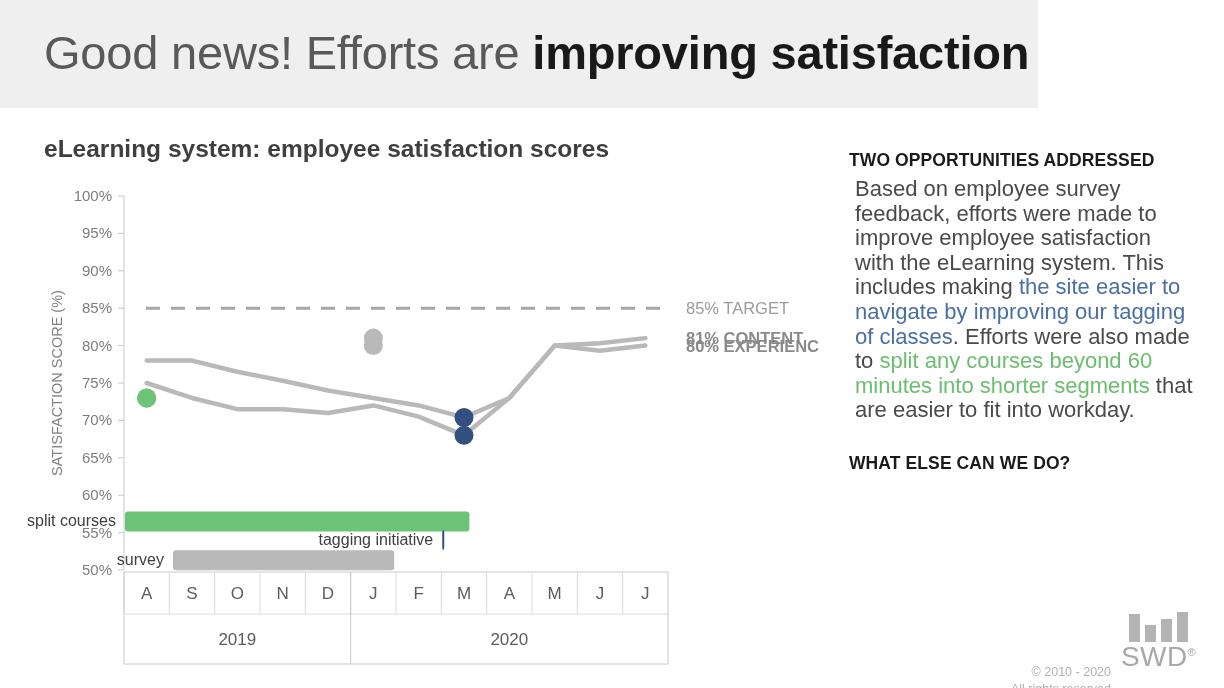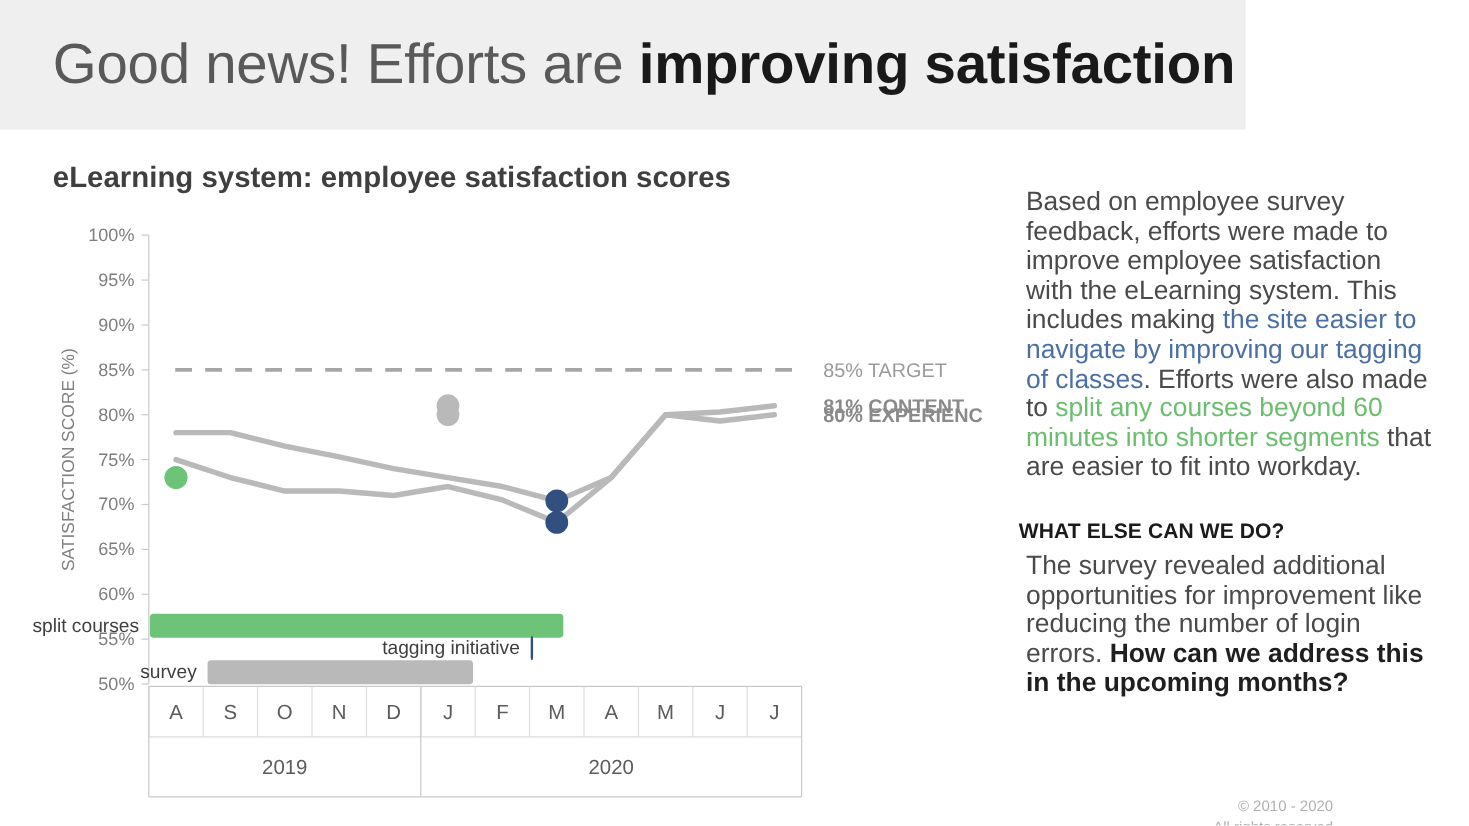--- a/index.html
+++ b/index.html
@@ -168,24 +168,33 @@
       <line x1="668" y1="464" x2="668" y2="556" stroke="#c9c9c9" stroke-width="1"></line>
       <line x1="124" y1="464" x2="124" y2="556" stroke="#c9c9c9" stroke-width="1"></line>
       <line x1="124" y1="556" x2="668" y2="556" stroke="#c9c9c9" stroke-width="1"></line>
       <text x="237.33333333333331" y="537" fill="#5c5c5c" font-size="17" font-family="&quot;Liberation Sans&quot;, sans-serif" text-anchor="middle">2019</text>
       <text x="509.33333333333337" y="537" fill="#5c5c5c" font-size="17" font-family="&quot;Liberation Sans&quot;, sans-serif" text-anchor="middle">2020</text>
       <line x1="350.6666666666667" y1="464" x2="350.6666666666667" y2="556" stroke="#c9c9c9" stroke-width="1"></line>
     </svg>
 </div>
 
 <div id="notes-panel">
+  <p class="notes-head">TWO OPPORTUNITIES ADDRESSED</p>
   <p class="notes-body"><span>Based on employee survey feedback, efforts were made to improve employee satisfaction with the eLearning system. This includes making </span><span class="ink-blue">the site easier to navigate by improving our tagging of classes</span><span>. Efforts were also made to </span><span class="ink-green">split any courses beyond 60 minutes into shorter segments</span><span> that are easier to fit into workday.</span></p>
   <div id="notes-gap"></div>
   <p class="notes-head">WHAT ELSE CAN WE DO?</p>
-  <p class="notes-body"><span>The survey revealed additional opportunities for improvement like reducing the number of login errors. </span><span class="ink-bold">How can we address this in the upcoming months?</span></p>
 </div>
 
 <div id="footer">
   <div id="copyright">
     <div>© 2010 - 2020</div>
     <div>All rights reserved</div>
   </div>
+  <div id="swd-logo">
+    <div id="swd-bars">
+        <i></i>
+        <i></i>
+        <i></i>
+        <i></i>
+      </div>
+    <div id="swd-word"><span>SWD</span><sup>®</sup></div>
+  </div>
 </div>
 
 </body></html>

